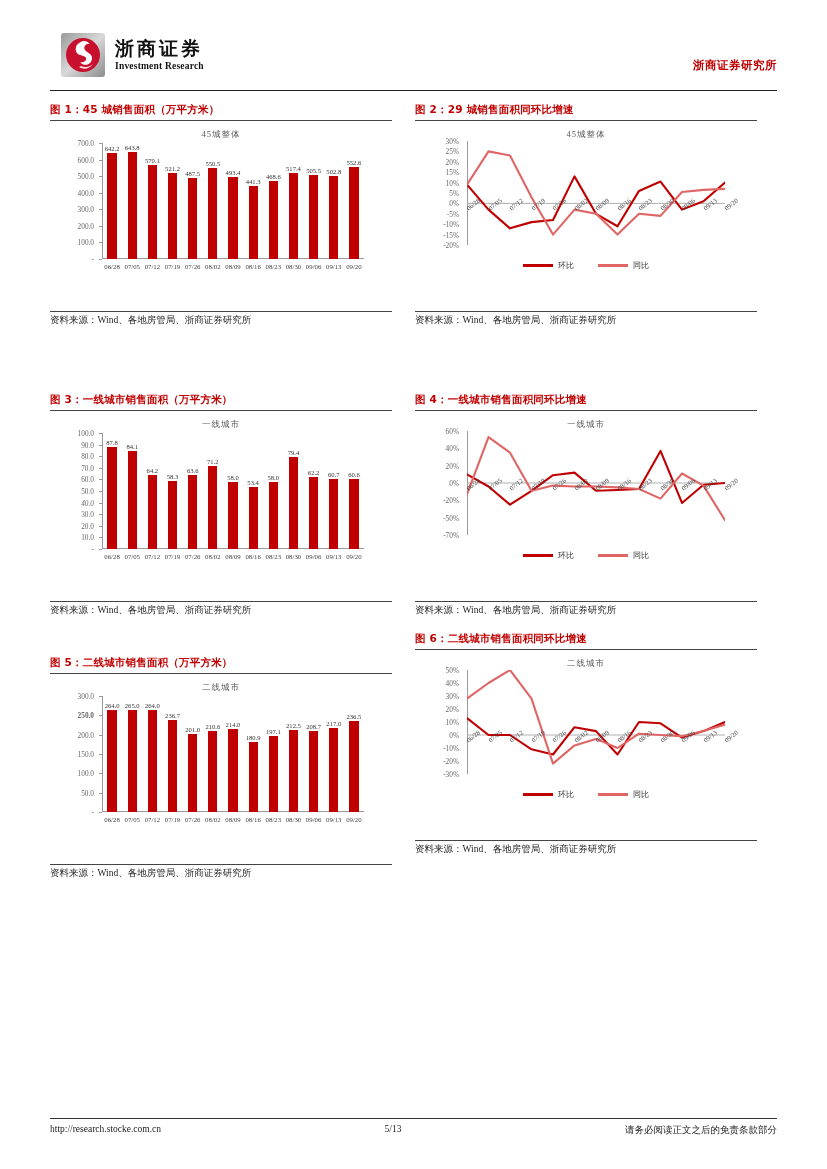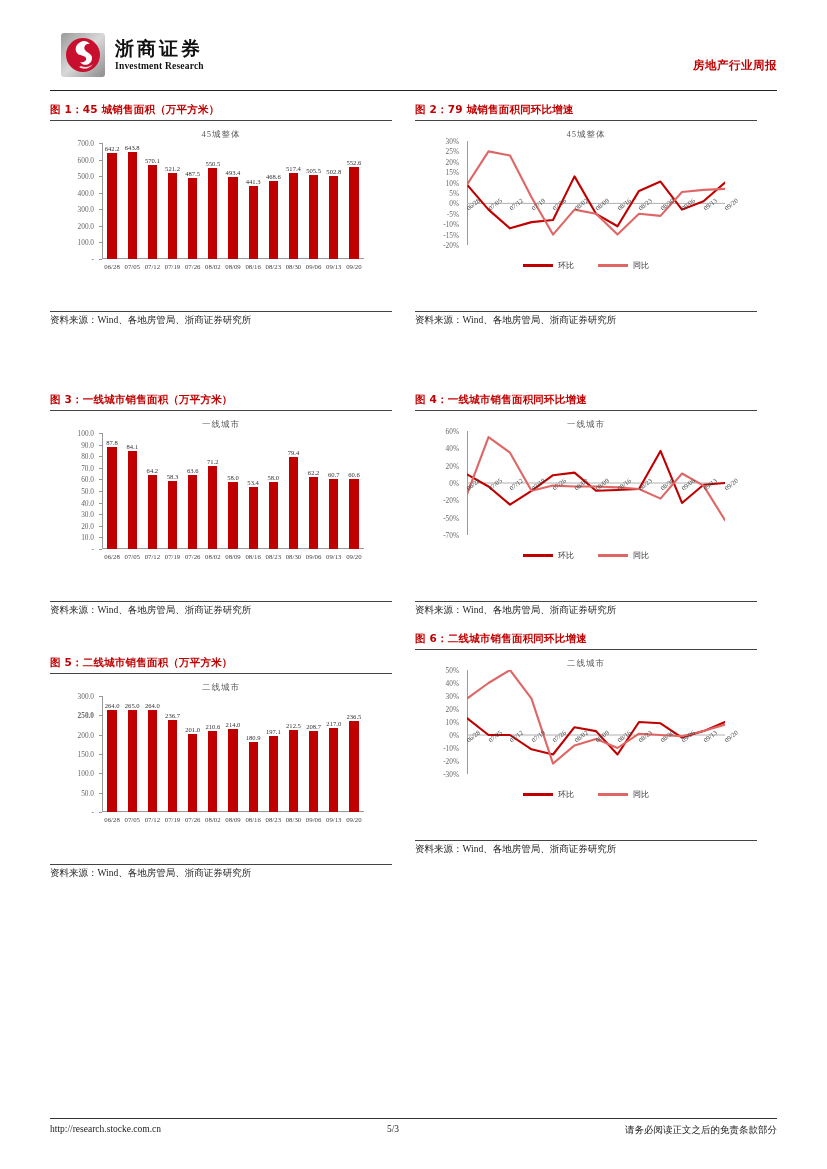--- a/index.html
+++ b/index.html
@@ -71,21 +71,21 @@
           <circle cx="23" cy="23" r="17" fill="#C8102E"></circle>
           <path d="M23 9 C16 11 14 17 17 21 C19 24 25 23 26 26 C27 29 23 31 20 30 C24 35 31 33 32 27 C33 22 27 21 25 18 C23 15 26 11 30 12 C28 9.5 25.5 8.6 23 9 Z" fill="#fff"></path>
           <path d="M21 34 C25 36 30 35 33 32 C30 37 23 38 19 35 Z" fill="#fff" opacity=".85"></path>
         </svg>
       </div>
       <div>
         <div class="logo-text-cn">浙商证券</div>
         <div class="logo-text-en">Investment Research</div>
       </div>
     </div>
-    <div class="hdr-right">房地产行业周报</div>
+    <div class="hdr-right">浙商证券研究所</div>
     <div class="hdr-rule"></div>
   </div>
 
   <div id="figures-root">
       <div class="fig" style="left: 50px; top: 103px;">
         <div class="fig-title">图 1：45 城销售面积（万平方米）</div>
         <div class="fig-rule"></div>
         <div class="fig-body">
           <div class="bar-chart">
             <div class="chart-head">45城整体</div>
@@ -148,21 +148,21 @@
             <div class="bc-xlab" style="left: 223.308px; top: 142px;">08/23</div>
             <div class="bc-xlab" style="left: 243.462px; top: 142px;">08/30</div>
             <div class="bc-xlab" style="left: 263.615px; top: 142px;">09/06</div>
             <div class="bc-xlab" style="left: 283.769px; top: 142px;">09/13</div>
             <div class="bc-xlab" style="left: 303.923px; top: 142px;">09/20</div>
           </div>
         </div>
         <div class="fig-src">资料来源：Wind、各地房管局、浙商证券研究所</div>
       </div>
       <div class="fig" style="left: 415px; top: 103px;">
-        <div class="fig-title">图 2：79 城销售面积同环比增速</div>
+        <div class="fig-title">图 2：29 城销售面积同环比增速</div>
         <div class="fig-rule"></div>
         <div class="fig-body">
           <div class="line-chart">
             <div class="chart-head">45城整体</div>
             <div class="lc-axis-y" style="top: 20px; height: 104px;">
               <div class="lc-ytick" style="top: 104px;">-20%</div>
               <div class="lc-ytick" style="top: 93.6px;">-15%</div>
               <div class="lc-ytick" style="top: 83.2px;">-10%</div>
               <div class="lc-ytick" style="top: 72.8px;">-5%</div>
               <div class="lc-ytick" style="top: 62.4px;">0%</div>
@@ -475,17 +475,17 @@
             </div>
           </div>
         </div>
         <div class="fig-src">资料来源：Wind、各地房管局、浙商证券研究所</div>
       </div>
     </div>
 
   <div class="footer-rule"></div>
   <div class="footer">
     <span>http://research.stocke.com.cn</span>
-    <span class="mid">5/3</span>
+    <span class="mid">5/13</span>
     <span>请务必阅读正文之后的免责条款部分</span>
   </div>
 
 </div>
 
 </body></html>

